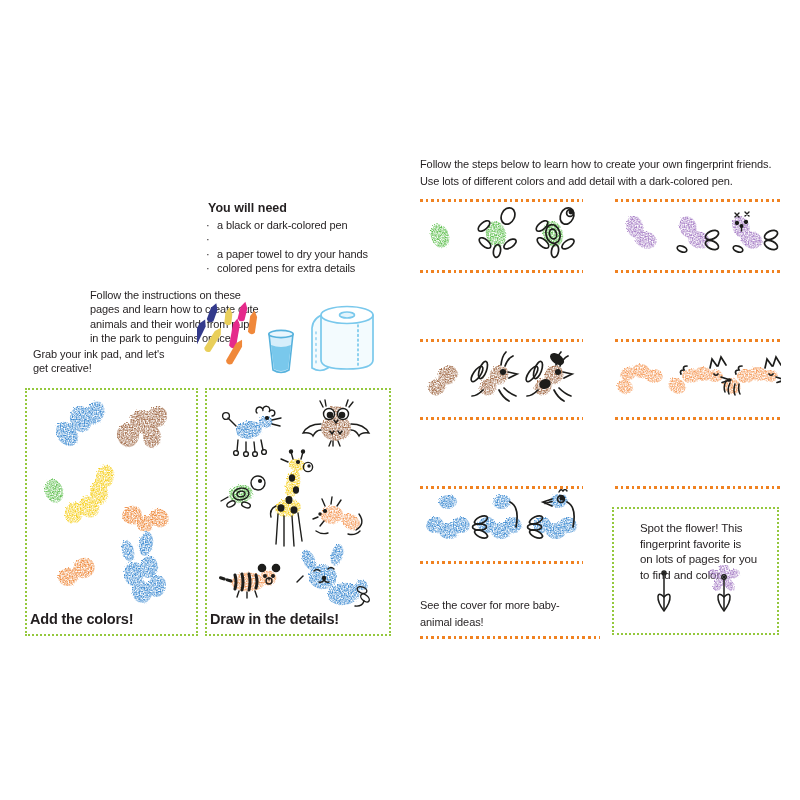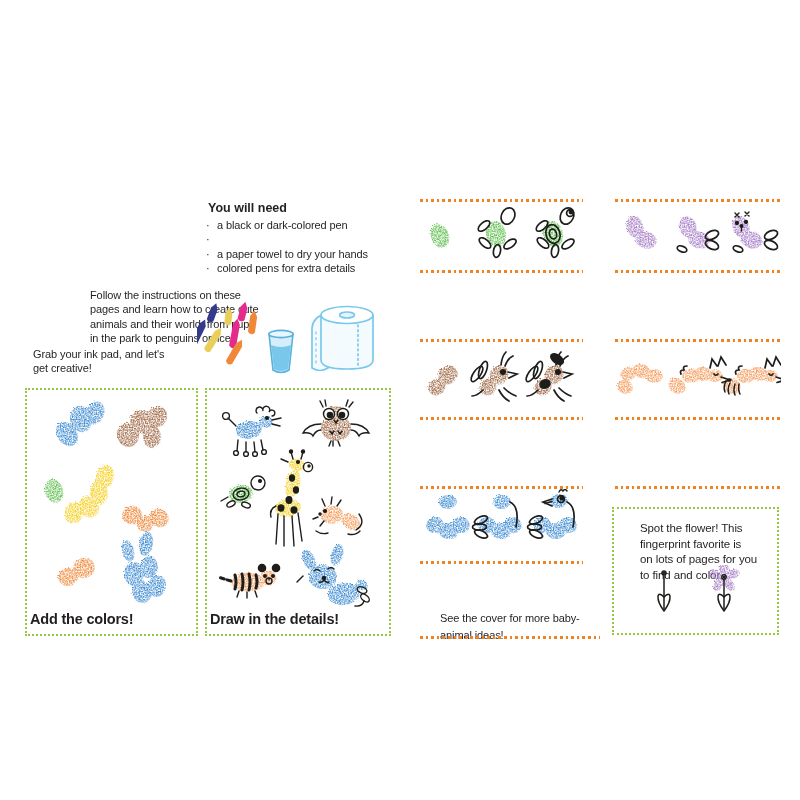--- a/index.html
+++ b/index.html
@@ -273,20 +273,22 @@
           <ellipse cx="71" cy="52" rx="5" ry="3" transform="rotate(20 71 52)"></ellipse>
           <ellipse cx="74" cy="60" rx="5" ry="3" transform="rotate(40 74 60)"></ellipse>
           <path d="M64,68 q7,1 9,-5"></path>
           <path d="M12,38 l-6,6"></path>
         </g>
       </g>
     </svg>
     <div class="box-label">Draw in the details!</div>
   </div>
 
+  <div class="abs intro-text" style="left:420px;top:156px;width:370px;">Follow the steps below to learn how to create your own fingerprint friends.
+Use lots of different colors and add detail with a dark-colored pen.</div>
 
   <div class="abs dotline" style="left:420px;top:199px;width:163px;"></div>
   <div class="abs dotline" style="left:615px;top:199px;width:166px;"></div>
   <div class="abs dotline" style="left:420px;top:270px;width:163px;"></div>
   <div class="abs dotline" style="left:615px;top:270px;width:166px;"></div>
   <div class="abs dotline" style="left:420px;top:339px;width:163px;"></div>
   <div class="abs dotline" style="left:615px;top:339px;width:166px;"></div>
   <div class="abs dotline" style="left:420px;top:417px;width:163px;"></div>
   <div class="abs dotline" style="left:615px;top:417px;width:166px;"></div>
   <div class="abs dotline" style="left:420px;top:486px;width:163px;"></div>
@@ -484,17 +486,17 @@
         <g stroke="#1d1d1b" stroke-width="1.5" fill="none" stroke-linecap="round">
           <circle cx="0" cy="12" r="2.2"></circle>
             <circle cx="0" cy="12" r="0.6" fill="#1d1d1b"></circle>
           <path d="M0,15 L0,44"></path>
           <path d="M0,46 C-9,34 -7,24 0,32 C7,24 9,34 0,46"></path>
         </g>
       </g>
     </svg>
   </div>
 
-  <div class="abs footer-text" style="left:420px;top:610px;width:200px;margin-left:20px;">See the cover for more baby-
+  <div class="abs footer-text" style="left:420px;top:597px;width:200px;">See the cover for more baby-
 animal ideas!</div>
   <div class="abs dotline" style="left:420px;top:636px;width:180px;"></div>
 
 </div>
 
 </body></html>

